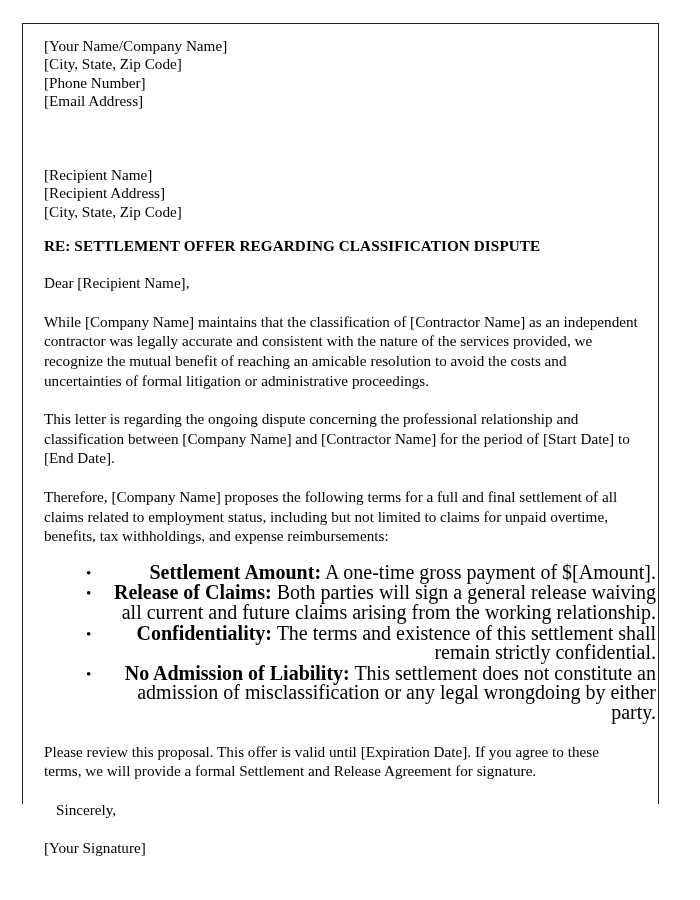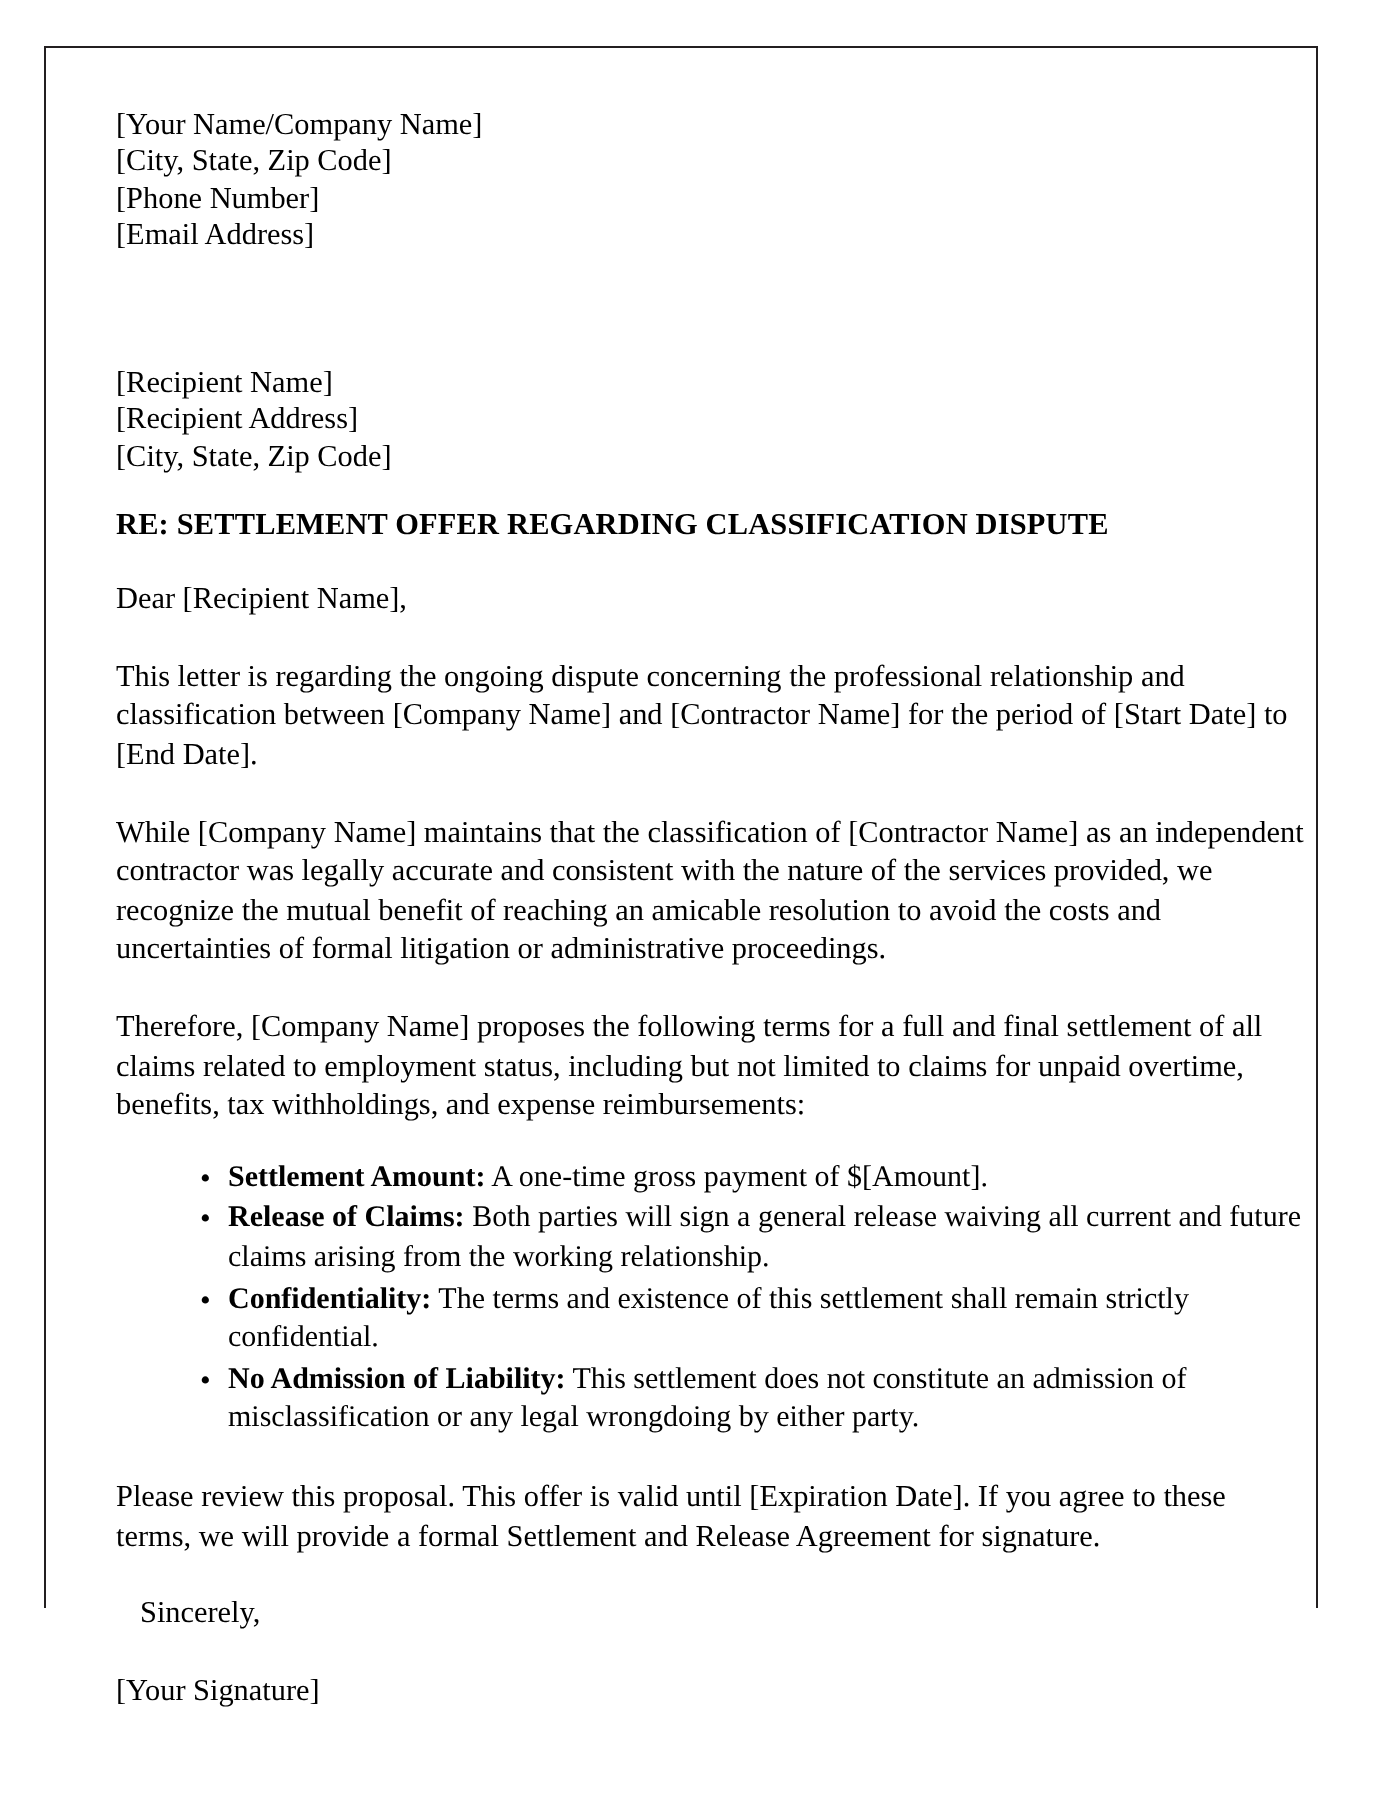--- a/index.html
+++ b/index.html
@@ -24,24 +24,24 @@
     border-top: 1.5px solid #231f20;
     border-left: 1.5px solid #231f20;
     border-right: 1.5px solid #231f20;
     border-bottom: none;
     box-sizing: border-box;
     background: #ffffff;
   }
   #doc-body {
     position: absolute;
     left: 22px;
-    top: 30px;
+    top: 13px;
     width: 619px;
     box-sizing: border-box;
-    padding: 24px 20px 0 36px;
+    padding: 24px 20px 0 22px;
   }
   .addr-block {
     font-size: 15.2px;
     line-height: 18.4px;
     margin: 0 0 0 0;
   }
   .addr-line {
     white-space: pre;
   }
   .gap-block {
@@ -66,25 +66,26 @@
     text-align: left;
     width: 594px;
   }
   ul.terms {
     margin: 17px 0 0 0;
     padding: 0 0 0 42px;
     list-style: none;
     width: 570px;
   }
   ul.terms > li {
-    font-size: 15px;
+    font-size: 20px;
     line-height: 19.6px;
     position: relative;
     padding-left: 14px;
     margin: 0 0 1px 0;
+    text-align: right;
   }
   ul.terms > li::before {
     content: "\2022";
     position: absolute;
     left: 0;
     top: 0;
     font-size: 15.2px;
     line-height: 19.6px;
   }
   .term-label {
@@ -129,23 +130,23 @@
   <div class="addr-block">
     <div class="addr-line">[Recipient Name]</div>
     <div class="addr-line">[Recipient Address]</div>
     <div class="addr-line">[City, State, Zip Code]</div>
   </div>
 
   <div class="subject">RE: SETTLEMENT OFFER REGARDING CLASSIFICATION DISPUTE</div>
 
   <div class="salutation">Dear [Recipient Name],</div>
 
+  <p class="para">While [Company Name] maintains that the classification of [Contractor Name] as an independent contractor was legally accurate and consistent with the nature of the services provided, we recognize the mutual benefit of reaching an amicable resolution to avoid the costs and uncertainties of formal litigation or administrative proceedings.</p>
+
   <p class="para">This letter is regarding the ongoing dispute concerning the professional relationship and classification between [Company Name] and [Contractor Name] for the period of [Start Date] to [End Date].</p>
-
-  <p class="para">While [Company Name] maintains that the classification of [Contractor Name] as an independent contractor was legally accurate and consistent with the nature of the services provided, we recognize the mutual benefit of reaching an amicable resolution to avoid the costs and uncertainties of formal litigation or administrative proceedings.</p>
 
   <p class="para">Therefore, [Company Name] proposes the following terms for a full and final settlement of all claims related to employment status, including but not limited to claims for unpaid overtime, benefits, tax withholdings, and expense reimbursements:</p>
 
   <ul class="terms">
     <li>
       <span class="term-label">Settlement Amount:</span><span> A one-time gross payment of $[Amount].</span>
     </li>
     <li>
       <span class="term-label">Release of Claims:</span><span> Both parties will sign a general release waiving all current and future claims arising from the working relationship.</span>
     </li>

